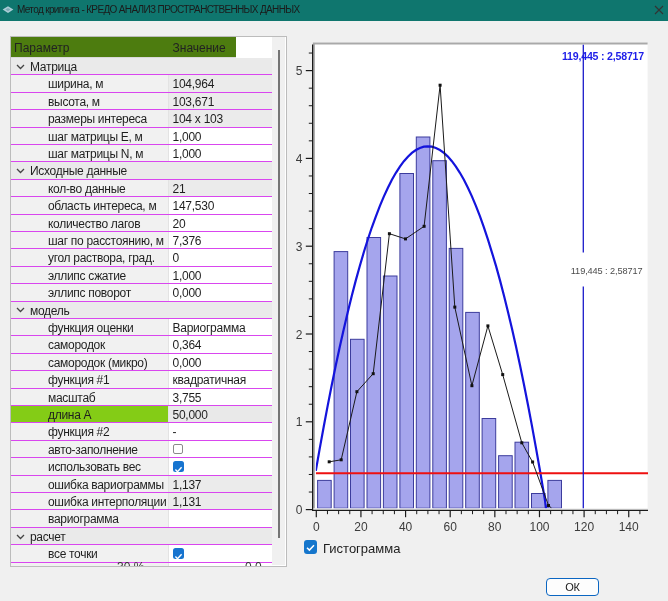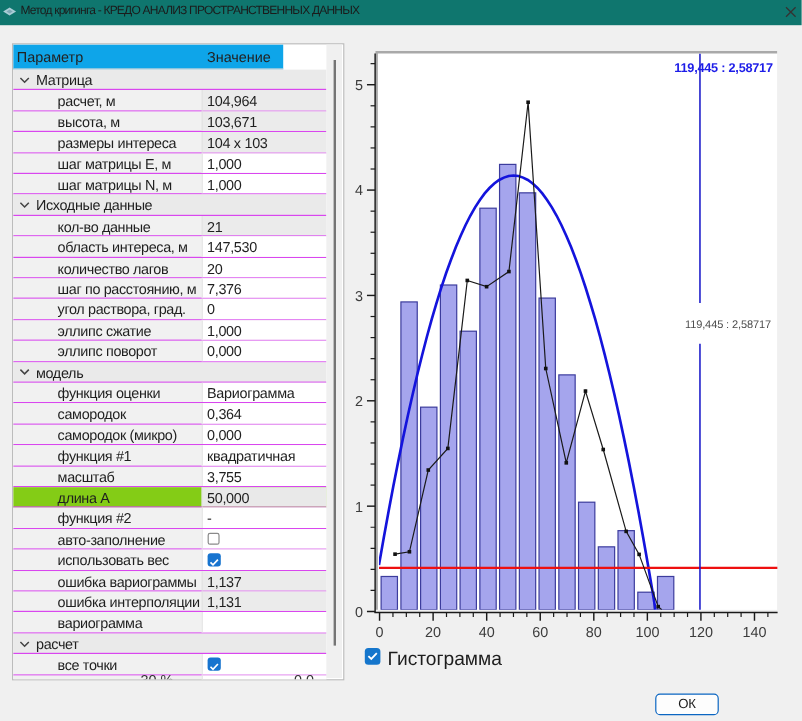--- a/index.html
+++ b/index.html
@@ -1,29 +1,29 @@
 <!DOCTYPE html>
 <html><head><meta charset="utf-8">
 <style>
 * { margin:0; padding:0; box-sizing:border-box; }
 html,body { width:668px; height:601px; background:#f0f0f0; font-family:"Liberation Sans", sans-serif; overflow:hidden; }
 #titlebar { position:absolute; left:0; top:0; width:668px; height:21px; background:#0f766e; }
 #title { position:absolute; left:17px; top:3.8px; font-size:10px; letter-spacing:-0.65px; color:#1b1b1b; white-space:nowrap; }
 #tbl { position:absolute; left:10px; top:36px; width:277px; height:531px; background:#fff; border:1.5px solid #bcbcbc; overflow:hidden; }
-#tbl .hd { position:absolute; left:0; top:0; width:225px; height:21px; background:#0ea5e9; border-bottom:1px solid #d9d9d9; }
+#tbl .hd { position:absolute; left:0; top:0; width:225px; height:21px; background:#4d7c0f; border-bottom:1px solid #d9d9d9; }
 #gut { position:absolute; left:260.5px; top:0; width:13.5px; height:528px; background:#f0f0f0; }
 #tbl .hd span { position:absolute; top:3.5px; font-size:12px; letter-spacing:0px; color:#222; }
 .row { position:absolute; left:0; width:260.5px; height:17.4px; border-bottom:1px solid #d946ef; }
 .row .lb { position:absolute; top:2px; font-size:12px; letter-spacing:-0.3px; color:#1f1f1f; white-space:nowrap; }
 .row .vc { position:absolute; left:157px; top:0; width:103.5px; height:16.4px; border-left:1px solid #e3e3e3; }
 .row .vl { position:absolute; left:161.5px; top:2px; font-size:12px; letter-spacing:-0.25px; color:#1f1f1f; white-space:nowrap; }
 #sbar { position:absolute; left:267.2px; top:13px; width:1.6px; height:488px; background:#757575; }
 .btn { position:absolute; top:578px; height:17.8px; background:#fdfdfd; font-size:11px; letter-spacing:-0.2px; color:#1a1a1a; text-align:center; line-height:16px; border-radius:4px; }
 #cbh { position:absolute; left:303.5px; top:540.3px; width:13.4px; height:13.3px; background:#1576cc; border-radius:3px; }
-#cbhl { position:absolute; left:323px; top:540.5px; font-size:16px; letter-spacing:0px; color:#1d1d1d; }
+#cbhl { position:absolute; left:323px; top:540.5px; font-size:13px; letter-spacing:0px; color:#1d1d1d; }
 </style></head>
 <body>
 <div id="titlebar">
  <svg width="12" height="10" viewBox="0 0 12 10" style="position:absolute;left:2px;top:4.5px">
       <path d="M6 1.2 L11.4 4.6 L6 8 L0.6 4.6 Z" fill="#aacdd6"></path>
       <path d="M3.4 4.6 L6 3 L8.6 4.6 L6 6.2 Z" fill="#7fa9b6"></path>
     </svg>
  <span id="title">Метод кригинга - КРЕДО АНАЛИЗ ПРОСТРАНСТВЕННЫХ ДАННЫХ</span>
  <svg width="12" height="12" viewBox="0 0 12 12" style="position:absolute;left:653px;top:3.5px">
       <path d="M2 2 L10 10 M10 2 L2 10" stroke="#333" stroke-width="1.1"></path>
@@ -156,21 +156,21 @@
       <span style="left:161.5px">Значение</span>
     </div>
 <div class="row" style="top:21.0px;background:#eaeaea">
       <svg width="9" height="6" viewBox="0 0 9 6" style="position:absolute;left:5px;top:5.8px">
         <path d="M1 1 L4.5 4.5 L8 1" fill="none" stroke="#444" stroke-width="1.3"></path>
       </svg>
       <span class="lb" style="left:19px">Матрица</span>
     </div>
 <div class="row" style="top:38.4px;background:#f1f1f1">
       <span class="vc" style="background:#ebebeb"></span>
-      <span class="lb" style="left:37px">расчет, м</span>
+      <span class="lb" style="left:37px">ширина, м</span>
       <span class="vl">104,964</span>
     </div>
 <div class="row" style="top:55.8px;background:#f1f1f1">
       <span class="vc" style="background:#ebebeb"></span>
       <span class="lb" style="left:37px">высота, м</span>
       <span class="vl">103,671</span>
     </div>
 <div class="row" style="top:73.2px;background:#f1f1f1">
       <span class="vc" style="background:#ebebeb"></span>
       <span class="lb" style="left:37px">размеры интереса</span>

